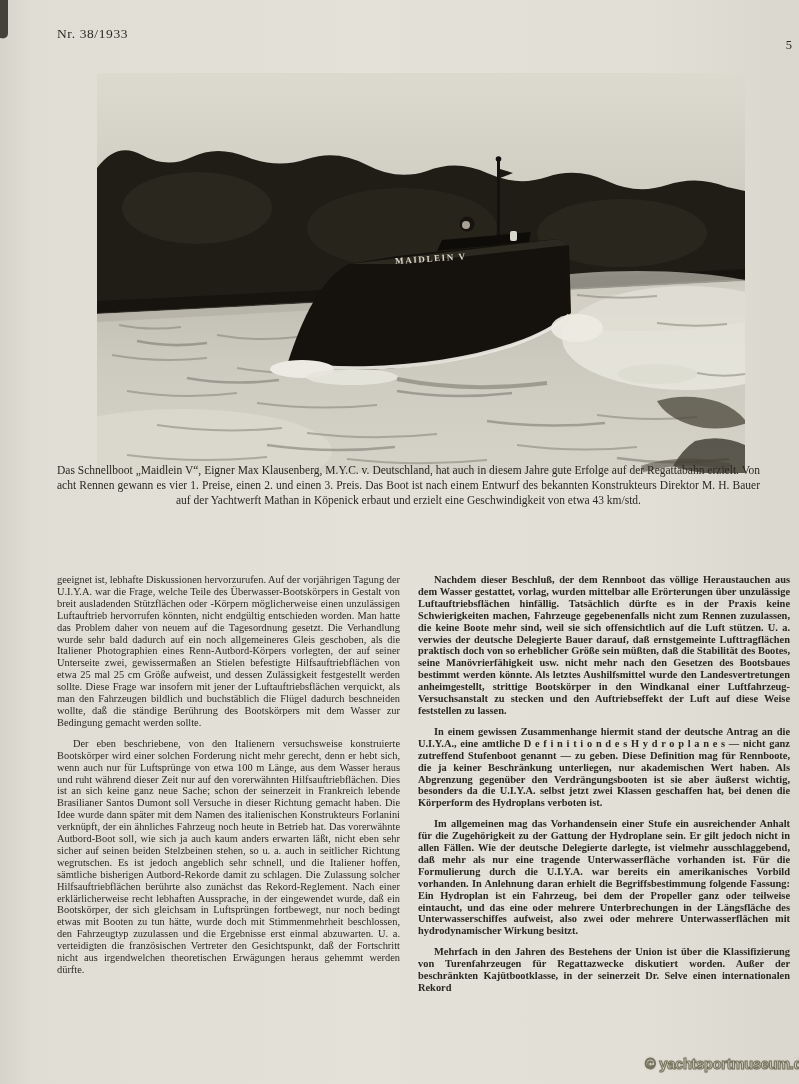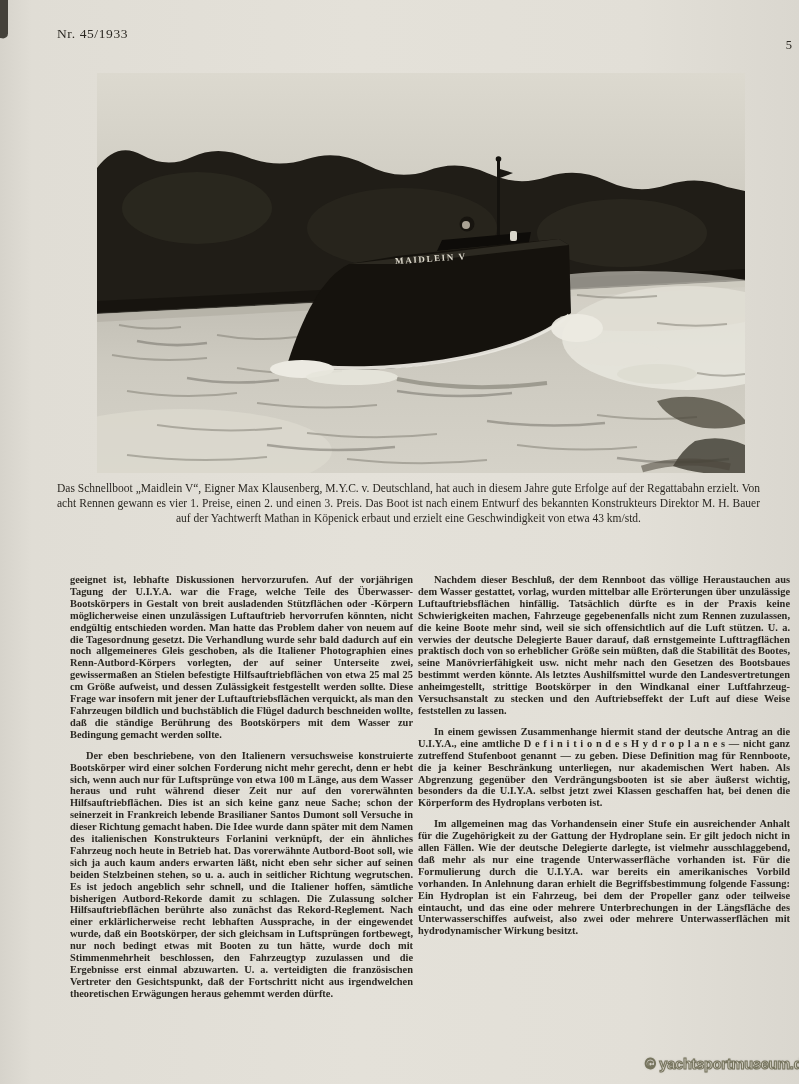--- a/index.html
+++ b/index.html
@@ -28,53 +28,53 @@
     font-size: 12.5px;
   }
 
   .photo {
     position: absolute; left: 97px; top: 73px; width: 648px; height: 400px;
     background: #d7d4ca;
   }
   .photo svg { display: block; width: 648px; height: 400px; }
 
   .caption {
-    position: absolute; left: 57px; top: 481px; width: 703px;
+    position: absolute; left: 57px; top: 463px; width: 703px;
     font-size: 11.5px; line-height: 14.8px;
     text-align: justify; text-align-last: center;
     hyphens: auto; -webkit-hyphens: auto;
   }
 
   .col {
     position: absolute; top: 574px;
     font-size: 10.4px; line-height: 11.9px;
     text-align: justify; hyphens: auto; -webkit-hyphens: auto;
   }
   .col p { margin: 0 0 9px 0; text-indent: 16px; }
-  .col-left { left: 70px; width: 343px; font-weight: bold; }
+  .col-left { left: 57px; width: 343px; }
   .col-left p:first-child { text-indent: 0; }
   .col-right { left: 418px; width: 372px; font-weight: bold; }
 
   .watermark {
     position: absolute; left: 645px; top: 1056px; z-index: 5;
     font-family: "Liberation Sans", "DejaVu Sans", sans-serif;
     font-weight: bold; font-size: 14.5px; letter-spacing: -0.2px; white-space: nowrap;
     color: #d8d5c8;
     -webkit-text-stroke: 1.1px #76745e;
     text-shadow: 0 0 2px rgba(92,90,72,0.55);
   }
 </style>
 </head>
 <body>
 
 <div class="page">
 
   <div class="scan-edge"></div>
 
-  <div class="issue">Nr. 45/1933</div>
+  <div class="issue">Nr. 38/1933</div>
   <div class="pagenum">5</div>
 
   <figure class="photo" style="margin:0">
     <svg viewBox="0 0 648 400" xmlns="http://www.w3.org/2000/svg">
       <defs>
         <linearGradient id="skyG" x1="0" y1="0" x2="0" y2="1">
           <stop offset="0" stop-color="#dcd9cf"></stop>
           <stop offset="1" stop-color="#cfccc2"></stop>
         </linearGradient>
         <linearGradient id="waterG" x1="0" y1="0" x2="0" y2="1">
@@ -167,17 +167,18 @@
 
   <div class="col col-left" lang="de">
     <p>geeignet ist, lebhafte Diskussionen hervorzurufen.  Auf der vorjährigen Tagung der U.I.Y.A. war die Frage, welche Teile des Überwasser-Bootskörpers in Gestalt von breit ausladenden Stützflächen oder -Körpern möglicherweise einen unzulässigen Luftauftrieb hervorrufen könnten, nicht endgültig entschieden worden.  Man hatte das Problem daher von neuem auf die Tagesordnung gesetzt.  Die Verhandlung wurde sehr bald dadurch auf ein noch allgemeineres Gleis geschoben, als die Italiener Photographien eines Renn-Autbord-Körpers vorlegten, der auf seiner Unterseite zwei, gewissermaßen an Stielen befestigte Hilfsauftriebflächen von etwa 25 mal 25 cm Größe aufweist, und dessen Zulässigkeit festgestellt werden sollte.  Diese Frage war insofern mit jener der Luftauftriebsflächen verquickt, als man den Fahrzeugen bildlich und buchstäblich die Flügel dadurch beschneiden wollte, daß die ständige Berührung des Bootskörpers mit dem Wasser zur Bedingung gemacht werden sollte.</p>
     <p>Der eben beschriebene, von den Italienern versuchsweise konstruierte Bootskörper wird einer solchen Forderung nicht mehr gerecht, denn er hebt sich, wenn auch nur für Luftsprünge von etwa 100 m Länge, aus dem Wasser heraus und ruht während dieser Zeit nur auf den vorerwähnten Hilfsauftriebflächen. Dies ist an sich keine ganz neue Sache; schon der seinerzeit in Frankreich lebende Brasilianer Santos Dumont soll Versuche in dieser Richtung gemacht haben.  Die Idee wurde dann später mit dem Namen des italienischen Konstrukteurs Forlanini verknüpft, der ein ähnliches Fahrzeug noch heute in Betrieb hat.  Das vorerwähnte Autbord-Boot soll, wie sich ja auch kaum anders erwarten läßt, nicht eben sehr sicher auf seinen beiden Stelzbeinen stehen, so u. a. auch in seitlicher Richtung wegrutschen.  Es ist jedoch angeblich sehr schnell, und die Italiener hoffen, sämtliche bisherigen Autbord-Rekorde damit zu schlagen.  Die Zulassung solcher Hilfsauftriebflächen berührte also zunächst das Rekord-Reglement.  Nach einer erklärlicherweise recht lebhaften Aussprache, in der eingewendet wurde, daß ein Bootskörper, der sich gleichsam in Luftsprüngen fortbewegt, nur noch bedingt etwas mit Booten zu tun hätte, wurde doch mit Stimmenmehrheit beschlossen, den Fahrzeugtyp zuzulassen und die Ergebnisse erst einmal abzuwarten. U. a. verteidigten die französischen Vertreter den Gesichtspunkt, daß der Fortschritt nicht aus irgendwelchen theoretischen Erwägungen heraus gehemmt werden dürfte.</p>
   </div>
 
   <div class="col col-right" lang="de">
     <p>Nachdem dieser Beschluß, der dem Rennboot das völlige Heraustauchen aus dem Wasser gestattet, vorlag, wurden mittelbar alle Erörterungen über unzulässige Luftauftriebsflächen hinfällig.  Tatsächlich dürfte es in der Praxis keine Schwierigkeiten machen, Fahrzeuge gegebenenfalls nicht zum Rennen zuzulassen, die keine Boote mehr sind, weil sie sich offensichtlich auf die Luft stützen.  U. a. verwies der deutsche Delegierte Bauer darauf, daß ernstgemeinte Lufttragflächen praktisch doch von so erheblicher Größe sein müßten, daß die Stabilität des Bootes, seine Manövrierfähigkeit usw. nicht mehr nach den Gesetzen des Bootsbaues bestimmt werden könnte. Als letztes Aushilfsmittel wurde den Landesvertretungen anheimgestellt, strittige Bootskörper in den Windkanal einer Luftfahrzeug-Versuchsanstalt zu stecken und den Auftriebseffekt der Luft auf diese Weise feststellen zu lassen.</p>
     <p>In einem gewissen Zusammenhange hiermit stand der deutsche Antrag an die U.I.Y.A., eine amtliche D e f i n i t i o n  d e s  H y d r o p l a n e s — nicht ganz zutreffend Stufenboot genannt — zu geben.  Diese Definition mag für Rennboote, die ja keiner Beschränkung unterliegen, nur akademischen Wert haben.  Als Abgrenzung gegenüber den Verdrängungsbooten ist sie aber äußerst wichtig, besonders da die U.I.Y.A. selbst jetzt zwei Klassen geschaffen hat, bei denen die Körperform des Hydroplans verboten ist.</p>
     <p>Im allgemeinen mag das Vorhandensein einer Stufe ein ausreichender Anhalt für die Zugehörigkeit zu der Gattung der Hydroplane sein.  Er gilt jedoch nicht in allen Fällen.  Wie der deutsche Delegierte darlegte, ist vielmehr ausschlaggebend, daß mehr als nur eine tragende Unterwasserfläche vorhanden ist. Für die Formulierung durch die U.I.Y.A. war bereits ein amerikanisches Vorbild vorhanden.  In Anlehnung daran erhielt die Begriffsbestimmung folgende Fassung: Ein Hydroplan ist ein Fahrzeug, bei dem der Propeller ganz oder teilweise eintaucht, und das eine oder mehrere Unterbrechungen in der Längsfläche des Unterwasserschiffes aufweist, also zwei oder mehrere Unterwasserflächen mit hydrodynamischer Wirkung besitzt.</p>
+    <p>Mehrfach in den Jahren des Bestehens der Union ist über die Klassifizierung von Turenfahrzeugen für Regattazwecke diskutiert worden.  Außer der beschränkten Kajütbootklasse, in der seinerzeit Dr. Selve einen internationalen Rekord</p>
   </div>
 
   <div class="watermark">© yachtsportmuseum.de</div>
 
 </div>
 
 </body></html>

